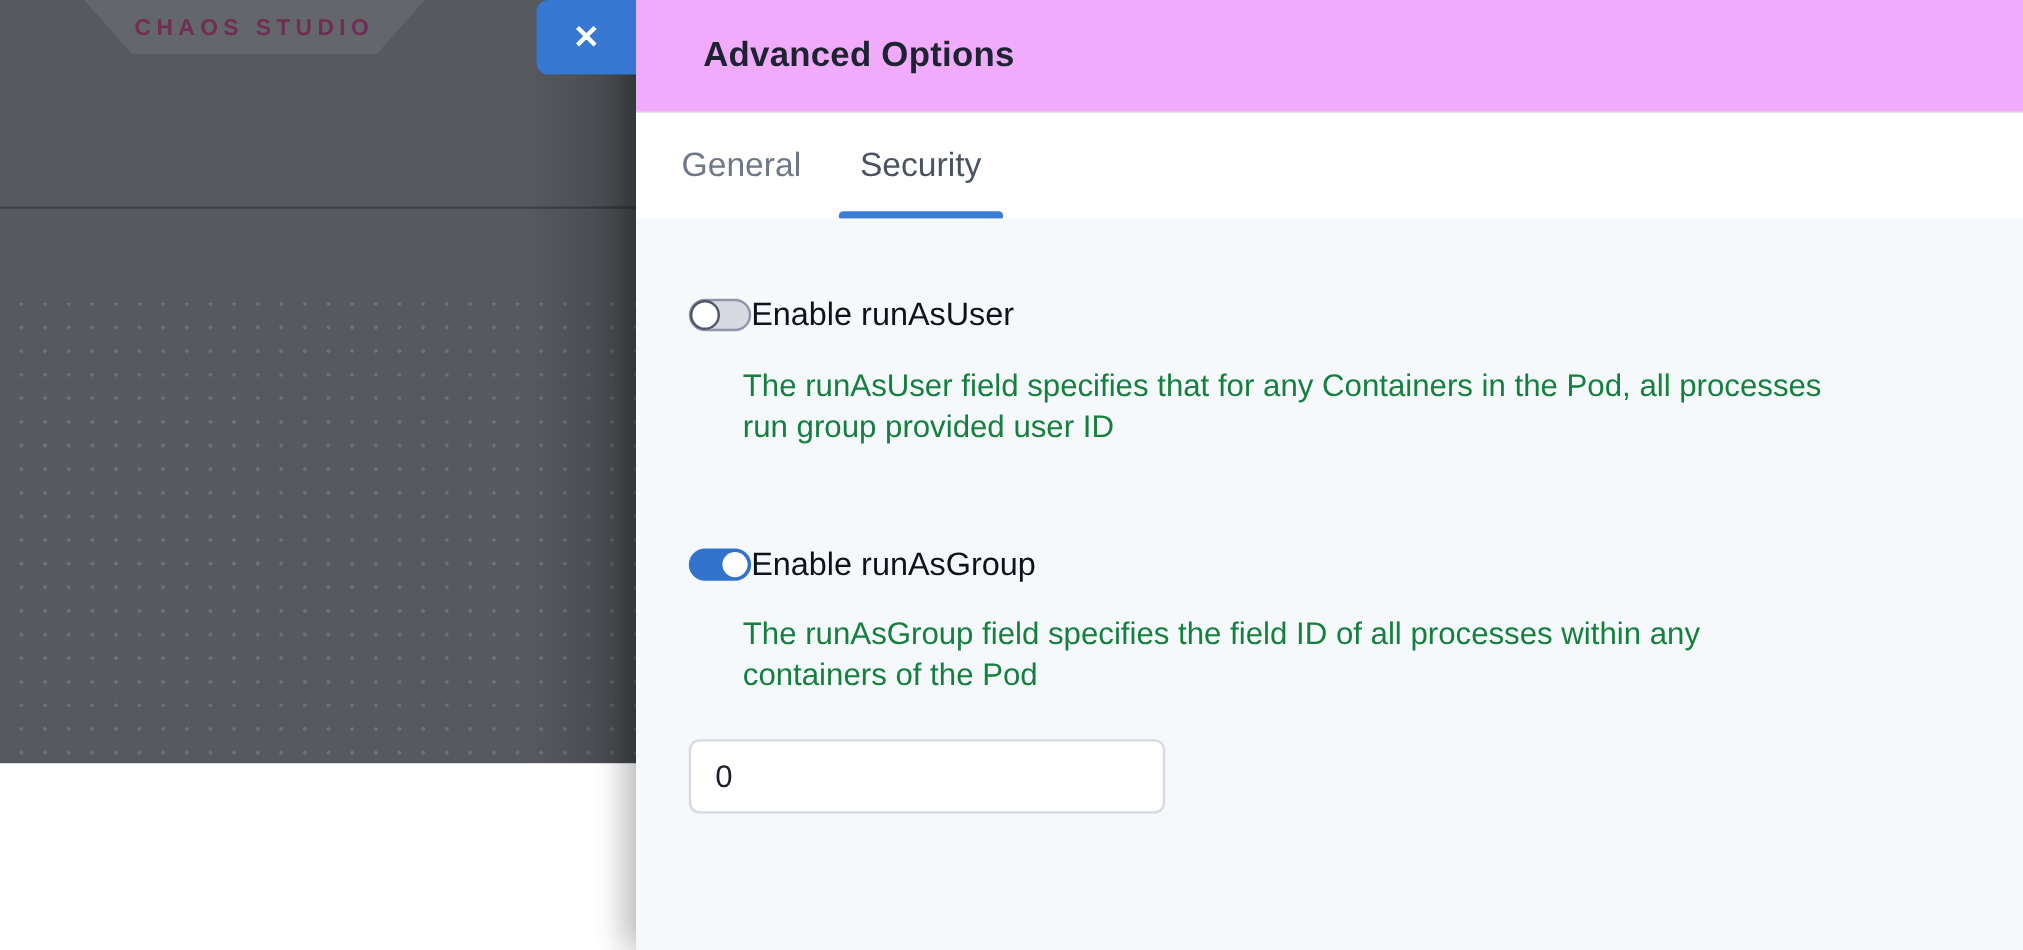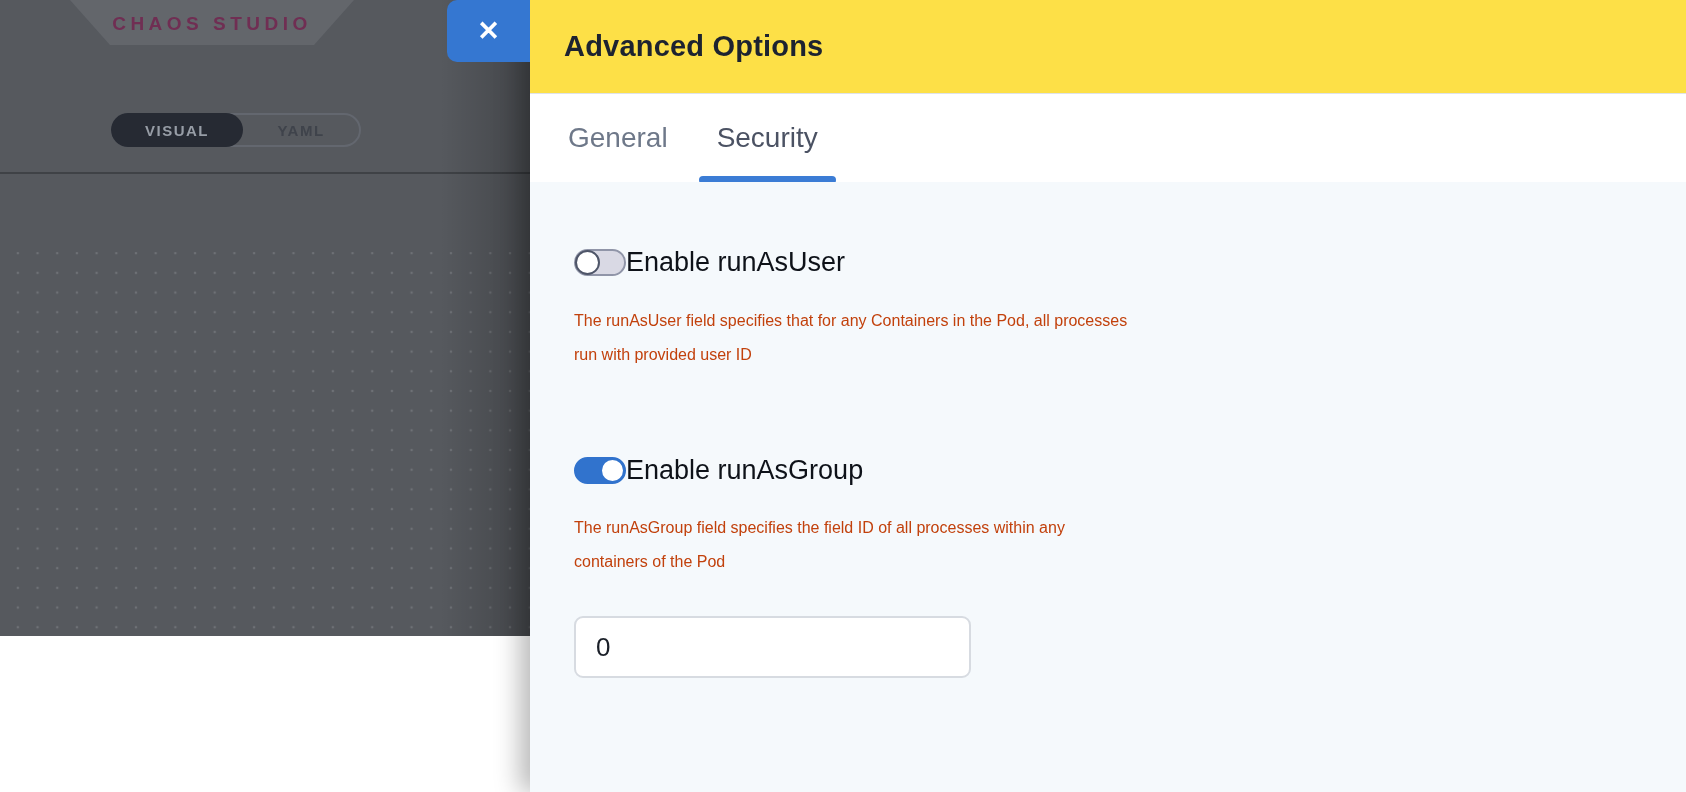--- a/index.html
+++ b/index.html
@@ -58,22 +58,22 @@
     display:flex; align-items:center; justify-content:center; cursor:pointer; z-index:5;
   }
   .close-glyph { color:#fff; font-size:27px; font-weight:700; line-height:1; }
 
   
   .drawer {
     position:absolute; left:530px; top:0; width:1156px; height:792px;
     background:#fff; box-shadow:-10px 0 24px rgba(0,0,0,0.28);
   }
   .drawer-header {
-    height:94px; display:flex; align-items:center; padding-left:34px;
-    border-bottom:1px solid #dfe3e8; background:#fde047;text-align:right;
+    height:94px; display:flex; align-items:center; padding-left:56px;
+    border-bottom:1px solid #dfe3e8; background:#f0abfc;text-align:right;
   }
   .drawer-title {
     font-size:29px; font-weight:600; color:#1d2330; letter-spacing:0.2px;
   }
   .tabs-row {
     height:88px; display:flex; align-items:stretch; padding-left:38px; gap:49px;
     background:#fff;
   }
   .tab {
     position:relative; display:flex; align-items:center; font-size:28px;
@@ -104,21 +104,21 @@
     background:#fff; border:2.5px solid #4e5568; border-radius:50%;
   }
   .switch.on { background:var(--toggle-on-blue,#3173cd); border:2px solid var(--toggle-on-blue,#3173cd); }
   .switch.on .knob {
     position:absolute; right:-1px; top:-1px; width:25px; height:25px;
     background:#fff; border:2.5px solid var(--toggle-on-blue,#3173cd); border-radius:50%;
   }
 
   .toggle-label { font-size:27px; color:#0e1219; }
 
-  .desc { margin-top:25px; font-size:16px; line-height:34px; color:#c2410c; }
+  .desc { margin-top:25px; font-size:26px; line-height:34px; color:#15803d;margin-left:45px; }
   .desc-2 { margin-top:24px; }
 
   .num-input {
     margin-top:37px; display:block; width:397px; height:62px;
     background:#fff; border:2px solid #d7dbe1; border-radius:9px;
     padding:0 20px; font-size:26px; color:#1a1f28;
     font-family:"Liberation Sans", sans-serif; outline:none;
   }
 </style>
 </head>
@@ -127,24 +127,20 @@
 <div class="stage">
 
   <div class="canvas">
     <div class="canvas-dots"></div>
     <div class="canvas-divider"></div>
 
     <div class="logo-trapezoid">
       <span class="logo-text">CHAOS STUDIO</span>
     </div>
 
-    <div class="mode-toggle">
-      <span class="mode-seg visual">VISUAL</span>
-      <span class="mode-seg yaml">YAML</span>
-    </div>
 
     <div class="edge-shade"></div>
   </div>
 
   <button class="close-btn">
     <span class="close-glyph">✕</span>
   </button>
 
   <div class="drawer">
 
@@ -165,21 +161,21 @@
     <div class="drawer-body">
 
       <div class="toggle-row row-1">
         <div class="switch off">
           <div class="knob"></div>
         </div>
         <span class="toggle-label">Enable runAsUser</span>
       </div>
       <div class="desc">
         <div>The runAsUser field specifies that for any Containers in the Pod, all processes</div>
-        <div>run with provided user ID</div>
+        <div>run group provided user ID</div>
       </div>
 
       <div class="toggle-row row-2">
         <div class="switch on">
           <div class="knob"></div>
         </div>
         <span class="toggle-label">Enable runAsGroup</span>
       </div>
       <div class="desc desc-2">
         <div>The runAsGroup field specifies the field ID of all processes within any</div>

